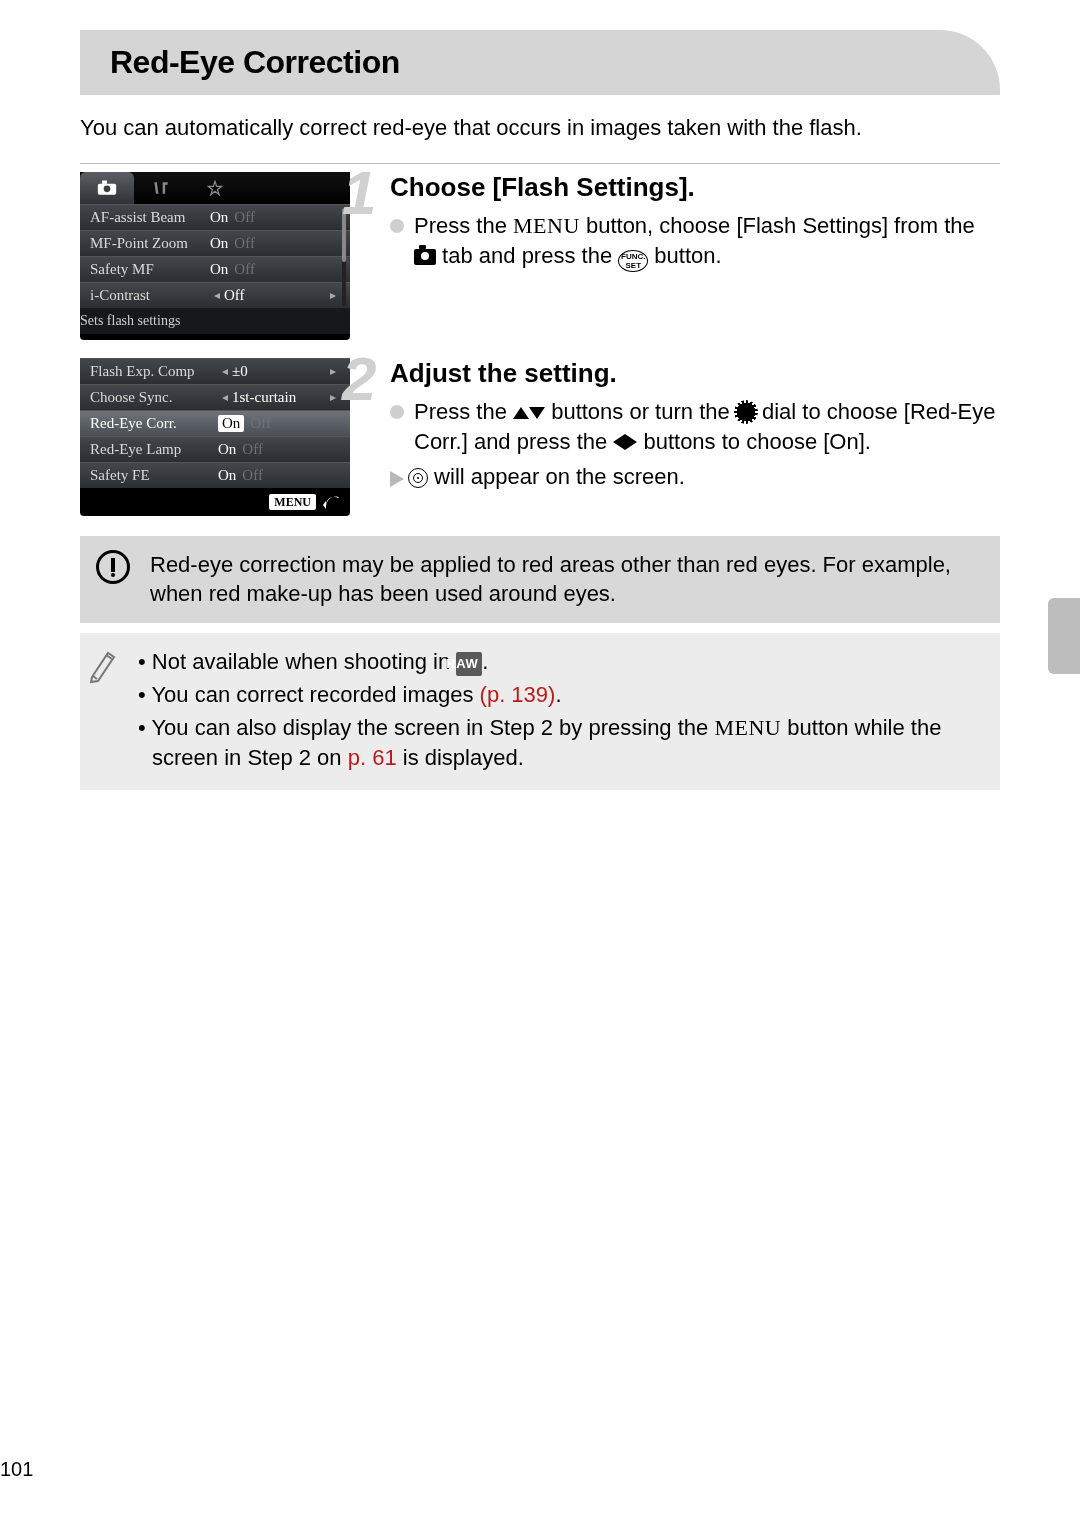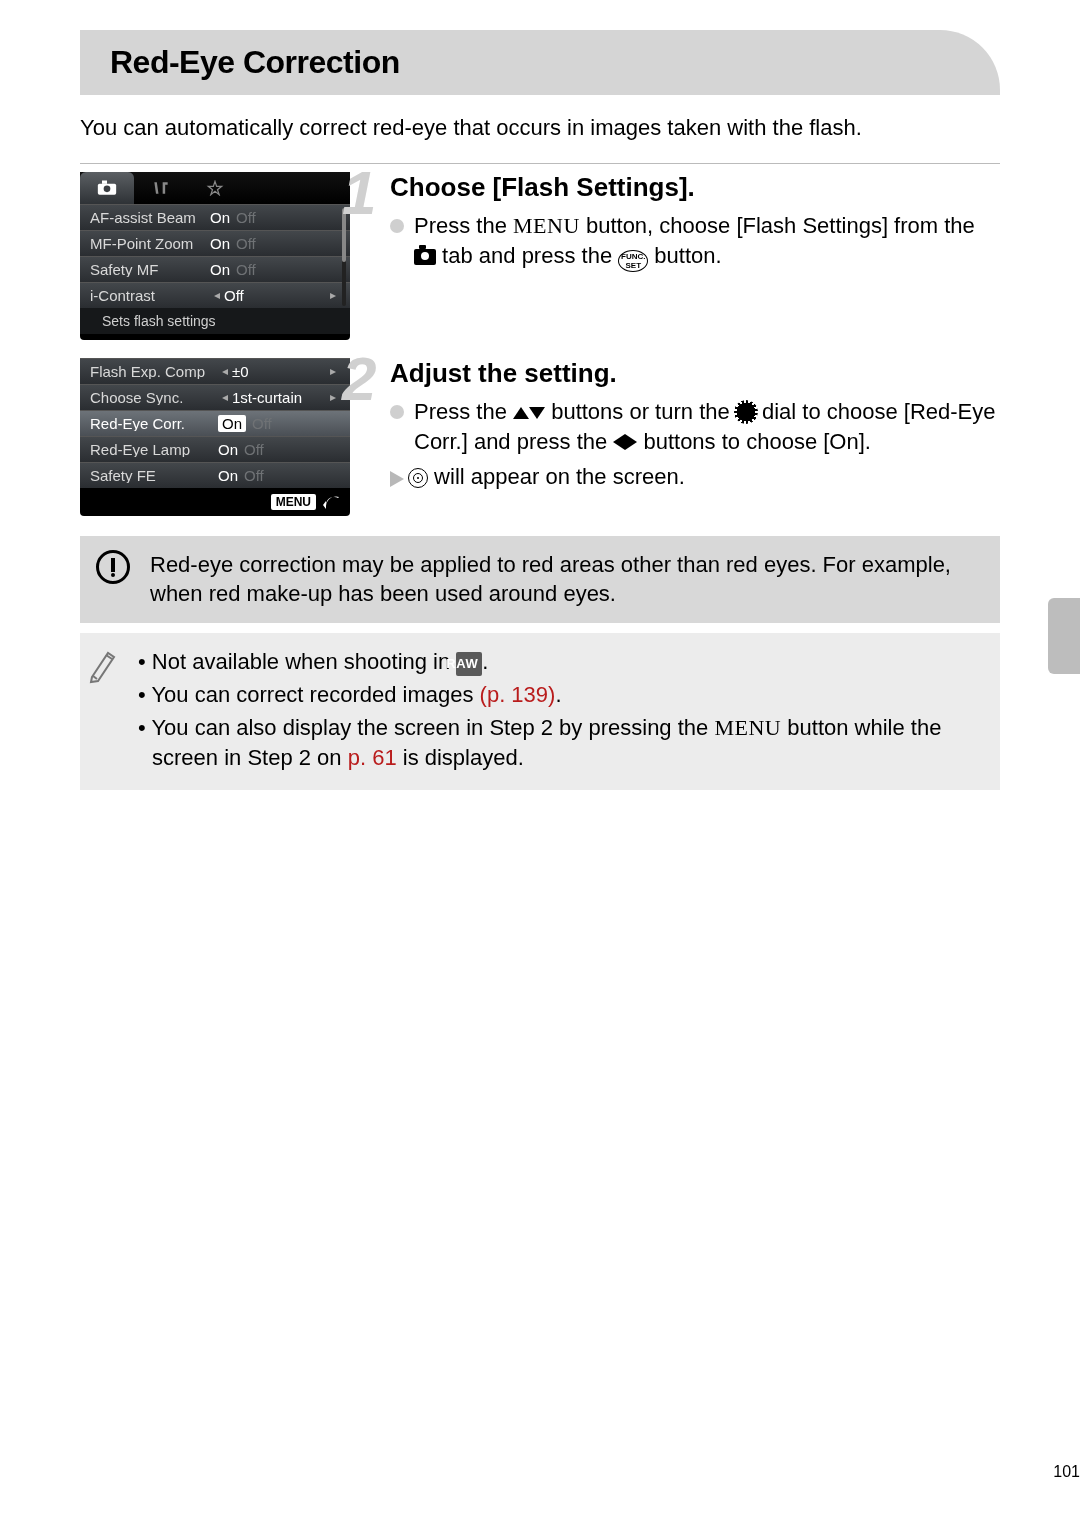--- a/index.html
+++ b/index.html
@@ -98,21 +98,21 @@
   .eye-ico::after{content:"";position:absolute;inset:8px;background:#000;border-radius:50%;}
   .raw-chip{display:inline-block;background:#5a5a5a;color:#fff;font-size:13px;font-weight:bold;padding:3px 4px;border-radius:2px;vertical-align:1px;letter-spacing:0.5px;}
 
   
   .lcd {
     width: 270px;
     background: #000;
     border-radius: 4px;
     padding-bottom: 6px;
     color: #eee;
-    font-family: Liberation Sans, sans-serif;
+    font-family: Liberation Serif, serif;
     font-size: 15px;
     line-height: 1;
   }
   .lcd-tabs {
     display: flex;
     height: 32px;
     align-items: stretch;
     background: linear-gradient(#111,#000);
   }
   .lcd-tab {
@@ -140,21 +140,21 @@
   }
   .lcd-row.sel {
     background: linear-gradient(#6d7379,#4a4f55);
     color: #fff;
   }
   .lcd-row .lbl { flex: 0 0 120px; white-space: nowrap; overflow: hidden; }
   .lcd-row .val { color: #fff; }
   .lcd-row .valoff { color: #6f7275; margin-left: 6px; }
   .lcd-row .ar { color: #aaa; margin: 0 4px; font-size: 12px;}
   .lcd-row.hl-val .val { background:#fff;color:#000;padding:1px 4px;border-radius:2px; }
-  .lcd-caption { background:#16181a; color:#cfcfcf; padding:6px 22px; font-size:14px; }
+  .lcd-caption { background:#16181a; color:#cfcfcf; padding:6px 0; font-size:14px; }
   .lcd-title { background:#16181a;color:#eee;padding:8px 10px;font-size:15px; }
   .lcd-footer { display:flex;justify-content:flex-end;align-items:center;padding:6px 10px 0;gap:6px; }
   .menu-chip{background:#fff;color:#000;font-weight:bold;font-size:12px;padding:2px 5px;border-radius:2px;}
   .back-arc{display:inline-block;width:18px;height:14px;position:relative;}
   .back-arc svg{width:18px;height:14px;}
   .scrollbar{position:absolute;right:4px;top:36px;bottom:34px;width:4px;background:#222;border-radius:2px;}
   .scrollbar::before{content:"";position:absolute;left:0;right:0;top:0;height:55%;background:#888;border-radius:2px;}
   .lcd{position:relative;}
 
   .flash-row .lbl{flex:0 0 128px;}
@@ -199,22 +199,22 @@
     height:76px;
     background:#bdbdbd;
     border-top-left-radius:6px;
     border-bottom-left-radius:6px;
   }
 
   .page-num{
     position:absolute;
     bottom:40px;
     left:0;right:0;
-    text-align:right;
-    font-size:16px;
+    text-align:left;
+    font-size:20px;
   }
 </style>
 </head>
 <body>
 
 <div class="page">
 
   <div class="title-banner">
     <h1>Red-Eye Correction</h1>
   </div>

